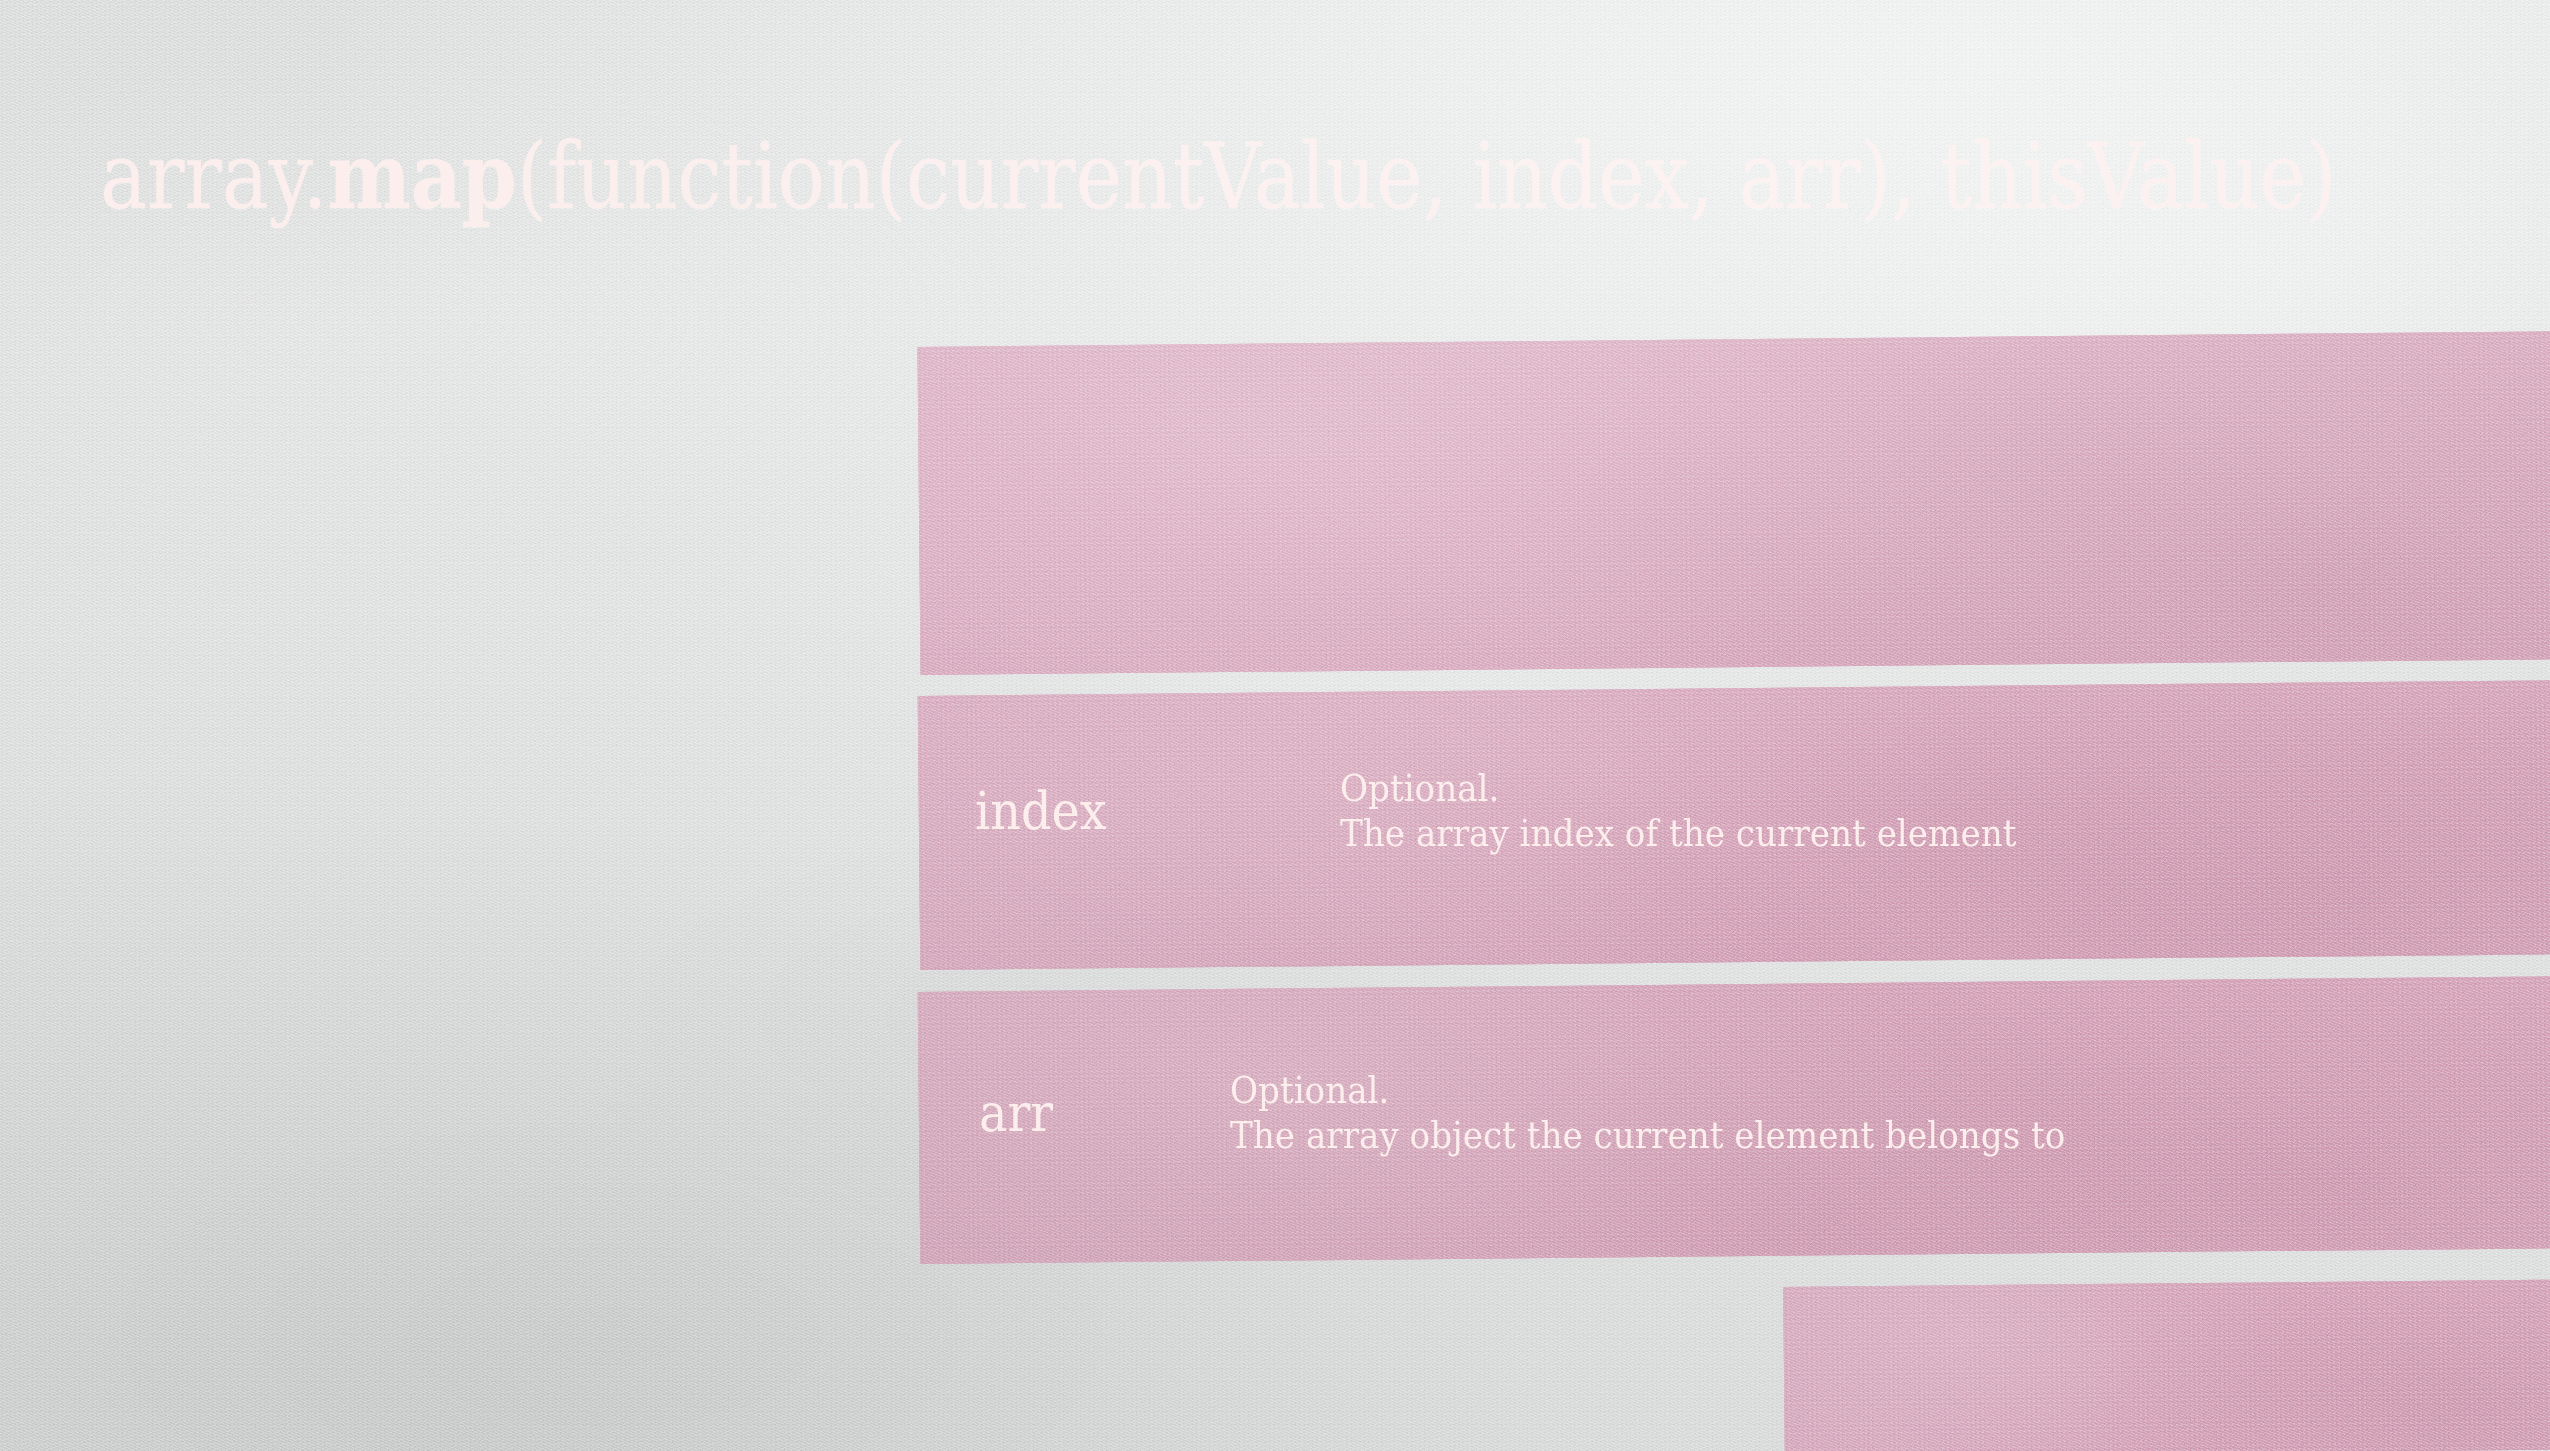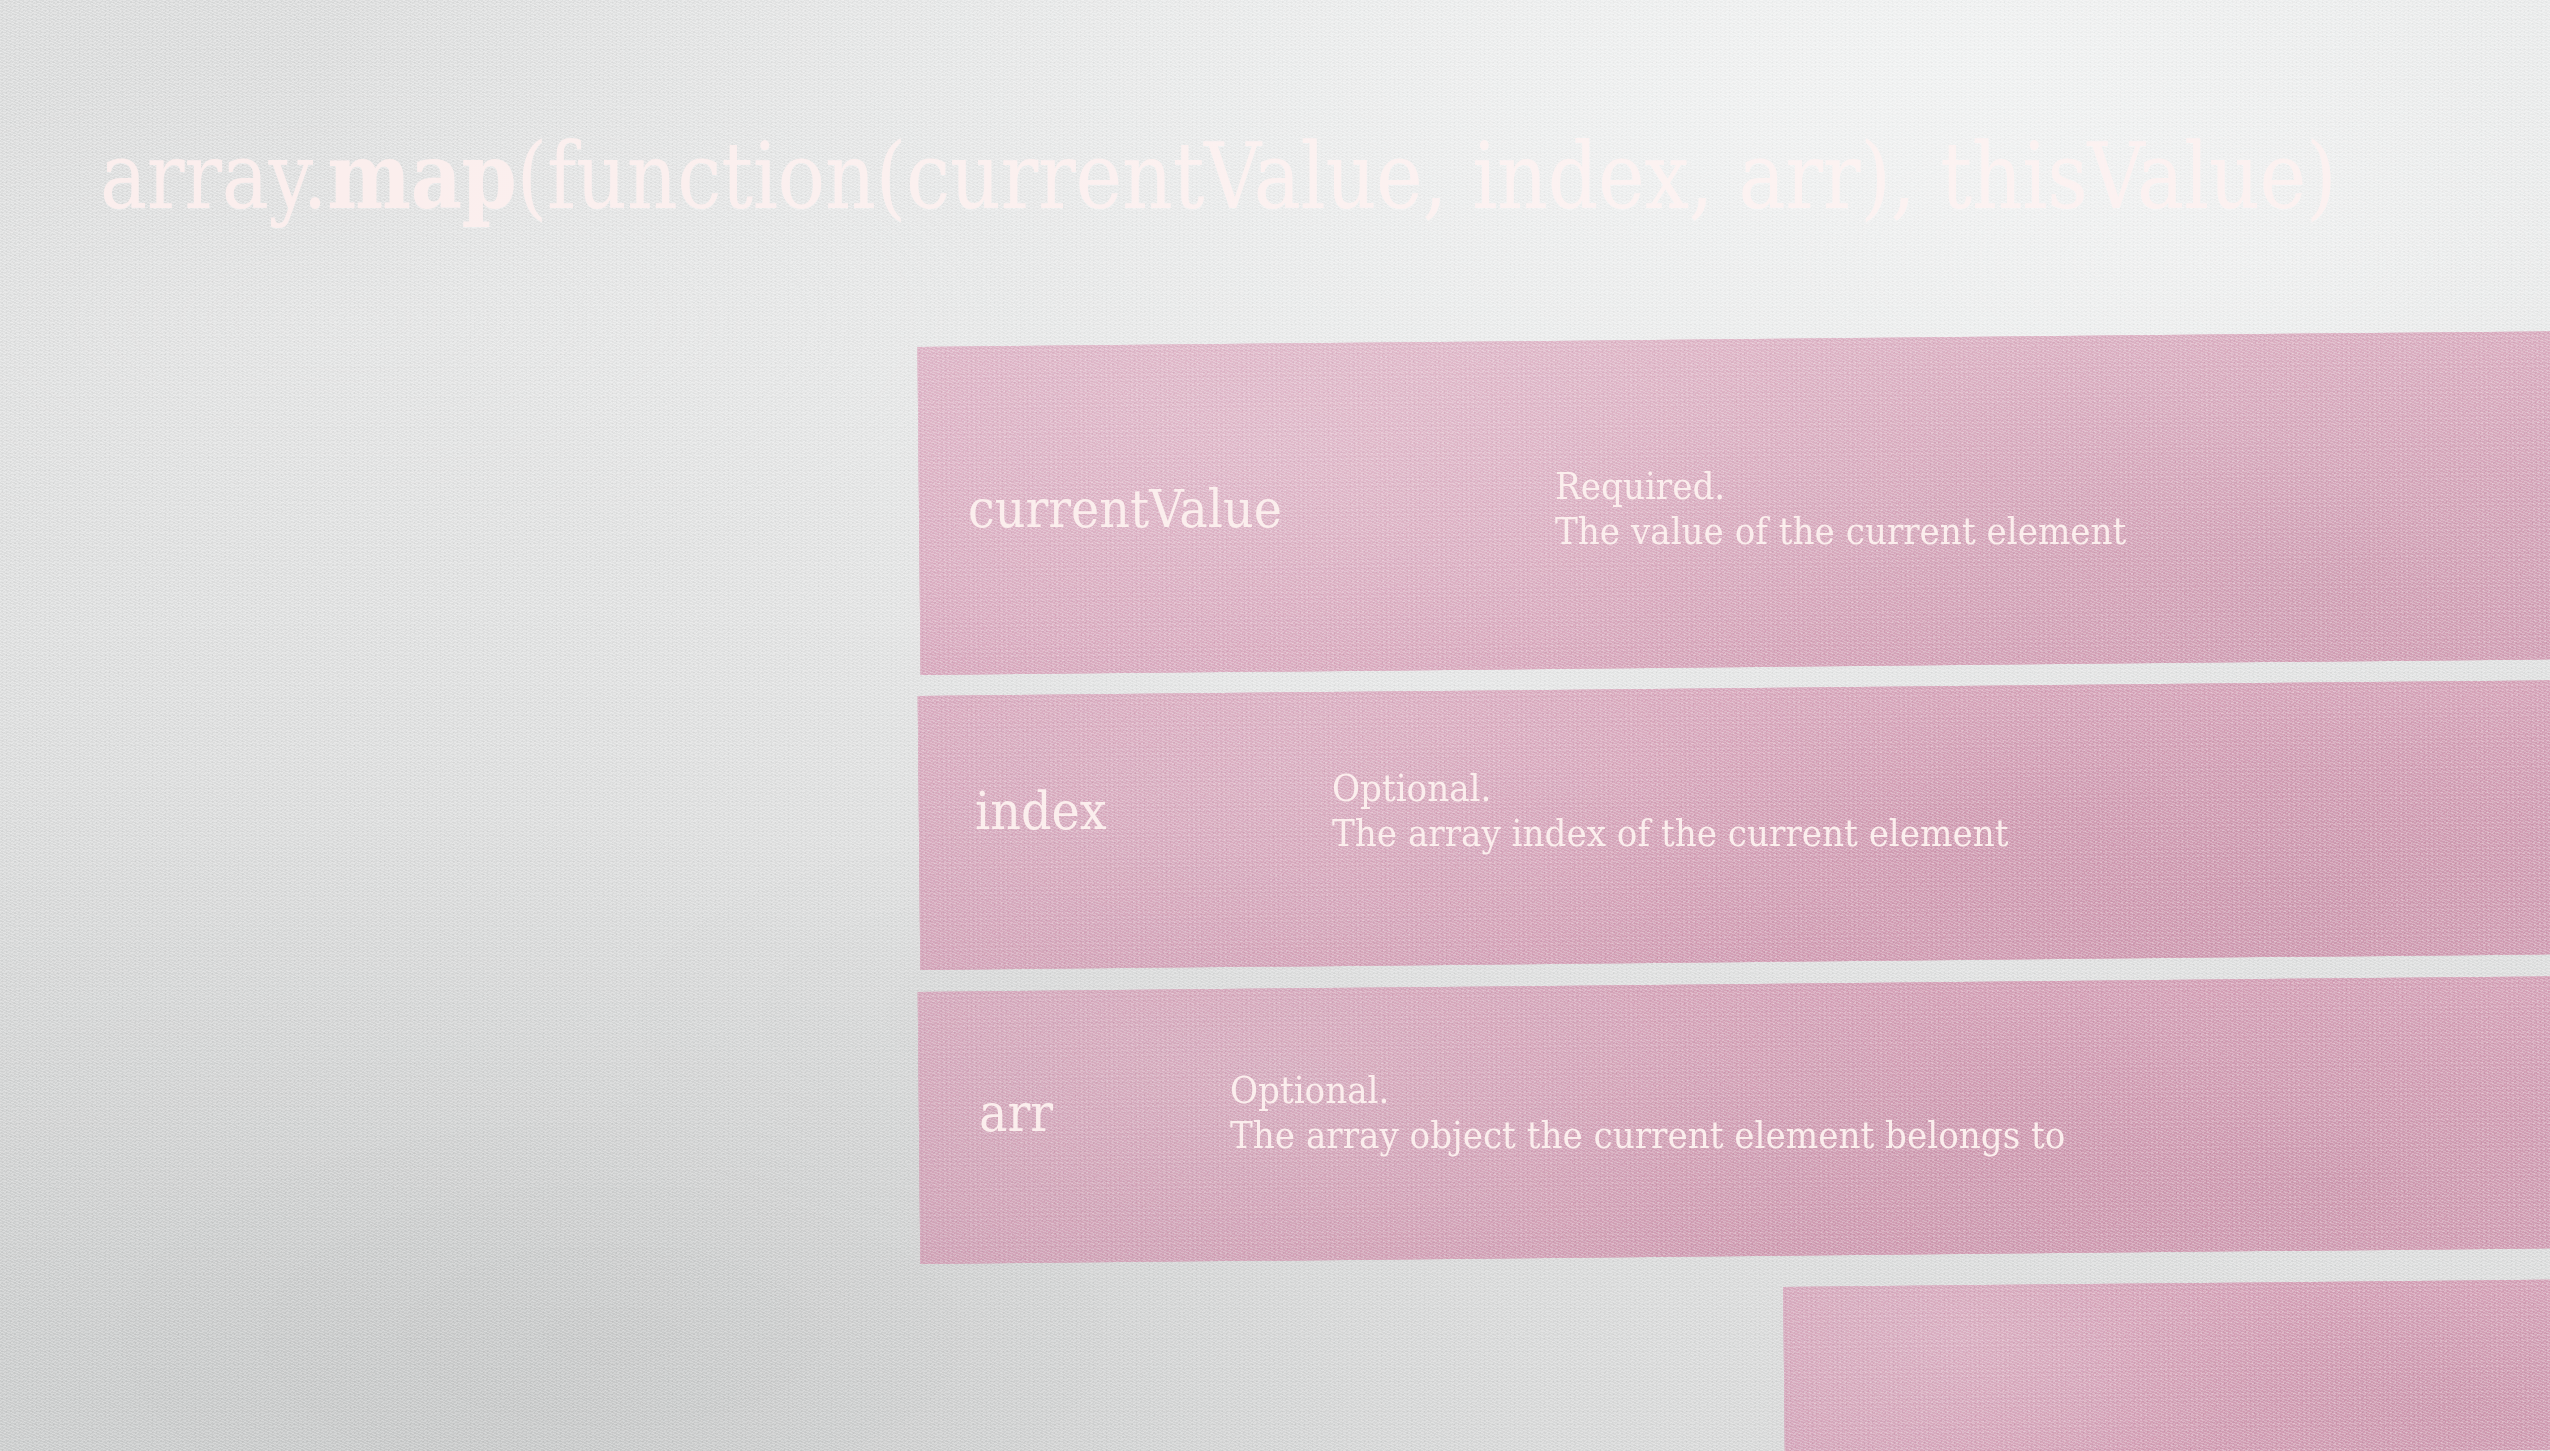--- a/index.html
+++ b/index.html
@@ -145,21 +145,21 @@
     line-height: 1.18;
     font-family: "DejaVu Serif", serif;
     transform: scaleX(0.9);
     transform-origin: 0 50%;
   }
   .desc .l1 { display: block; }
   .desc .l2 { display: block; }
 
   .rc-1 { left: 968px; top: 464px; }
   .rc-1 .param { width: 587px; }
-  .rc-2 { left: 975px; top: 766px; }
+  .rc-2 { left: 975px; top: 766px; gap: 8px; }
   .rc-2 .param { width: 357px; }
   .rc-3 { left: 979px; top: 1048px; margin-top: 20px; }
   .rc-3 .param { width: 251px; }
 
   
   .vignette {
     position: absolute;
     inset: 0;
     pointer-events: none;
     background:
@@ -177,27 +177,20 @@
   <div class="bg-grain"></div>
   <div class="bg-speckle"></div>
 
   <div class="title">
     <span class="thin">array.</span><b>map</b><span class="thin">(function(currentValue, index, arr), thisValue)</span>
   </div>
 
   <div class="band band-1">
     <div class="tex"></div>
     <div class="speck"></div>
-  </div>
-  <div class="row-content rc-1">
-    <div class="param">currentValue</div>
-    <div class="desc">
-      <span class="l1">Required.</span>
-      <span class="l2">The value of the current element</span>
-    </div>
   </div>
 
   <div class="band band-2">
     <div class="tex"></div>
     <div class="speck"></div>
   </div>
   <div class="row-content rc-2">
     <div class="param">index</div>
     <div class="desc">
       <span class="l1">Optional.</span>

